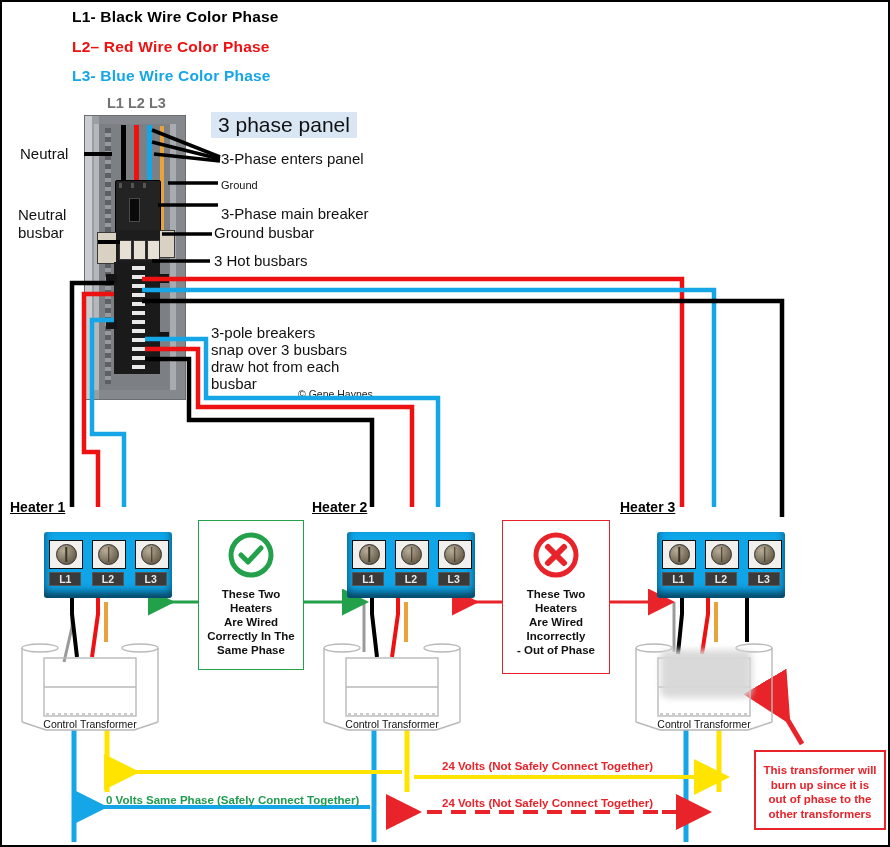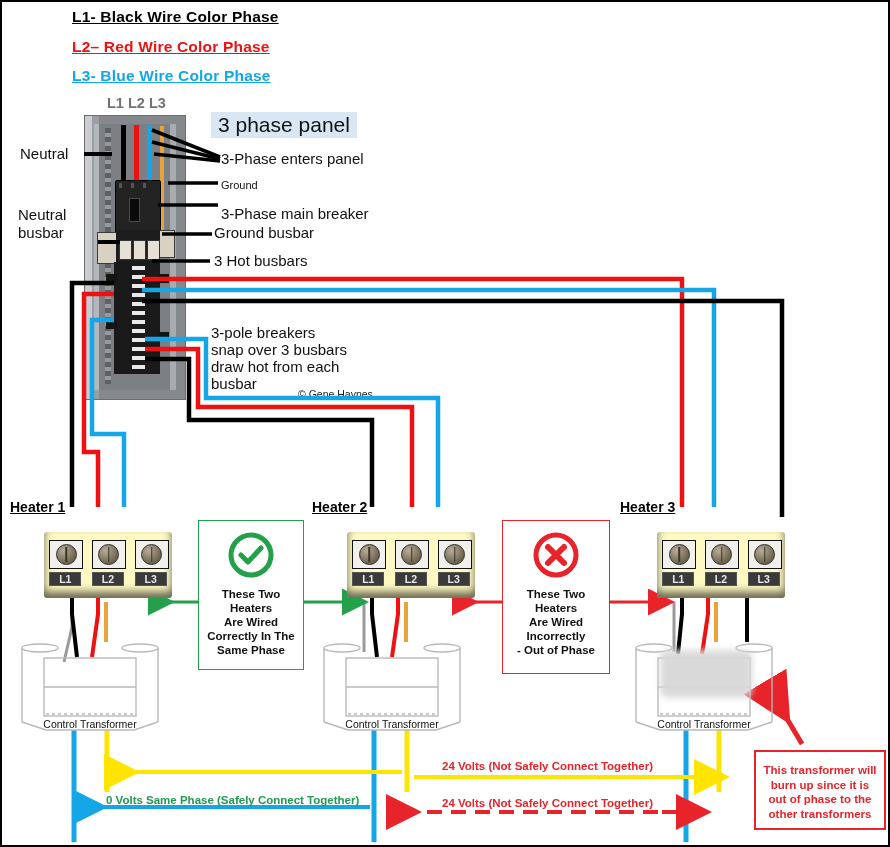--- a/index.html
+++ b/index.html
@@ -1,30 +1,30 @@
 <!DOCTYPE html>
 <html><head>
 <meta charset="utf-8">
 <title>3 Phase Panel Wiring Diagram</title>
 <style>
   html,body{margin:0;padding:0;background:#fff;}
   body{font-family:"Liberation Sans",sans-serif;}
   #stage{position:relative;width:890px;height:847px;background:#fff;
          border:2px solid #000;box-sizing:border-box;overflow:hidden;}
   .abs{position:absolute;}
-  .legend{font-weight:bold;font-size:15.5px;letter-spacing:.2px;text-decoration:underline;}
+  .legend{font-weight:bold;font-size:15.5px;letter-spacing:.2px;}
   .lbl{font-size:15px;color:#111;}
   .lbl-sm{font-size:11px;color:#111;}
   .heater-name{font-size:14px;font-weight:bold;color:#000;
                text-decoration:underline;}
   .phase-title{font-size:21px;color:#111;background:#d9e7f5;
                padding:1px 7px;}
   .copyright{font-size:10.5px;color:#222;}
   
-  .tb{width:128px;height:66px;background:#fef9c3;border-radius:3px;
+  .tb{width:128px;height:66px;background:#0ea5e9;border-radius:3px;
       box-shadow:inset 0 -6px 8px rgba(0,0,0,.6);}
   .tb-inner{display:flex;justify-content:space-around;align-items:flex-start;
             padding-top:8px;}
   .screw-cell{width:32px;}
   .screw-box{width:32px;height:27px;background:#f2f0ec;border:1px solid #111;
              display:flex;align-items:center;justify-content:center;}
   .screw{width:19px;height:19px;border-radius:50%;
          background:radial-gradient(circle at 35% 30%,#b9ad99,#6d634f 70%);
          border:1px solid #2b2b2b;position:relative;}
   .screw:after{content:"";position:absolute;left:50%;top:2px;width:1.5px;

